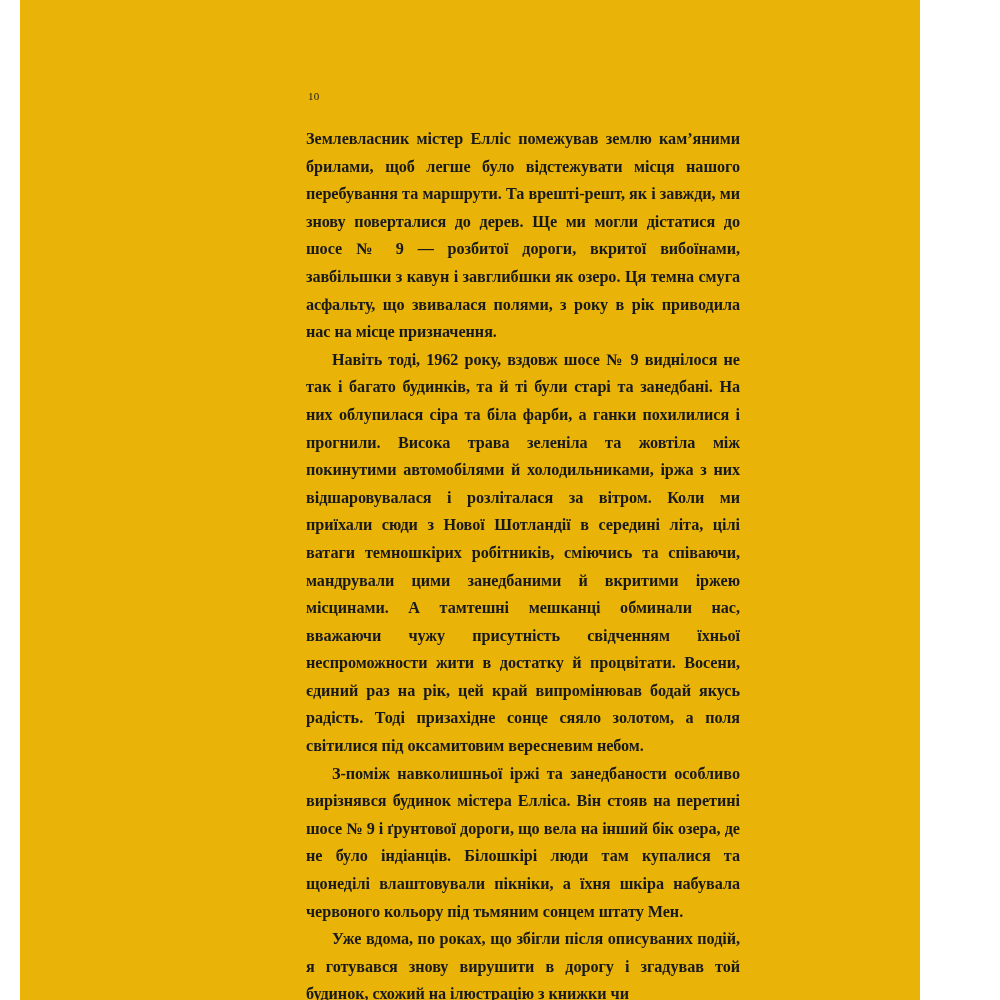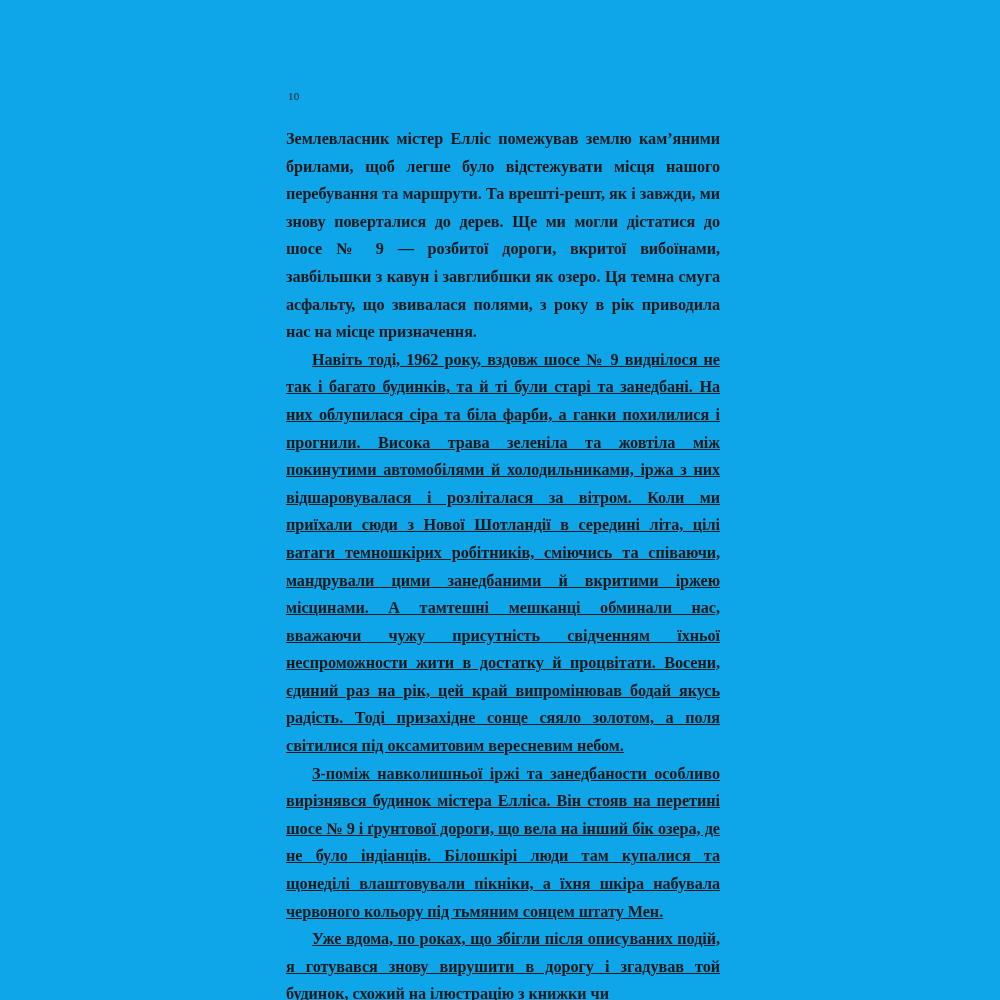--- a/index.html
+++ b/index.html
@@ -8,23 +8,24 @@
     background: #ffffff;
   }
   body {
     width: 1000px;
     height: 1000px;
     overflow: hidden;
     font-family: "Liberation Serif", serif;
   }
   .page {
     position: relative;
-    width: 1000px;
+    width: 900px;
     height: 1000px;
-    background: #0ea5e9;
+    background: #eab308;
+    margin-left: 20px;
   }
   .page-number {
     position: absolute;
     left: 288px;
     top: 90px;
     font-family: "Liberation Serif", serif;
     font-size: 11px;
     color: #1c1c1c;
     letter-spacing: 0.2px;
   }
@@ -41,21 +42,20 @@
     text-justify: inter-word;
     font-weight: 600;
     letter-spacing: -0.05px;
     -webkit-font-smoothing: antialiased;
   }
   .text-column p {
     margin: 0;
   }
   .text-column p.indent {
     text-indent: 26px;
-    text-decoration: underline;
   }
 </style>
 </head>
 <body>
 
 <div class="page">
   <div class="page-number">10</div>
   <div class="text-column">
     <p>Землевласник містер Елліс помежував землю кам’яними брилами, щоб легше було відстежувати місця нашого перебування та маршрути. Та врешті-решт, як і завжди, ми знову поверталися до дерев. Ще ми могли дістатися до шосе № 9 — розбитої дороги, вкритої вибоїнами, завбільшки з кавун і завглибшки як озеро. Ця темна смуга асфальту, що звивалася полями, з року в рік приводила нас на місце призначення.</p>
     <p class="indent">Навіть тоді, 1962 року, вздовж шосе № 9 виднілося не так і багато будинків, та й ті були старі та занедбані. На них облупилася сіра та біла фарби, а ганки похилилися і прогнили. Висока трава зеленіла та жовтіла між покинутими автомобілями й холодильниками, іржа з них відшаровувалася і розліталася за вітром. Коли ми приїхали сюди з Нової Шотландії в середині літа, цілі ватаги темношкірих робітників, сміючись та співаючи, мандрували цими занедбаними й вкритими іржею місцинами. А тамтешні мешканці обминали нас, вважаючи чужу присутність свідченням їхньої неспроможности жити в достатку й процвітати. Восени, єдиний раз на рік, цей край випромінював бодай якусь радість. Тоді призахідне сонце сяяло золотом, а поля світилися під оксамитовим вересневим небом.</p>

